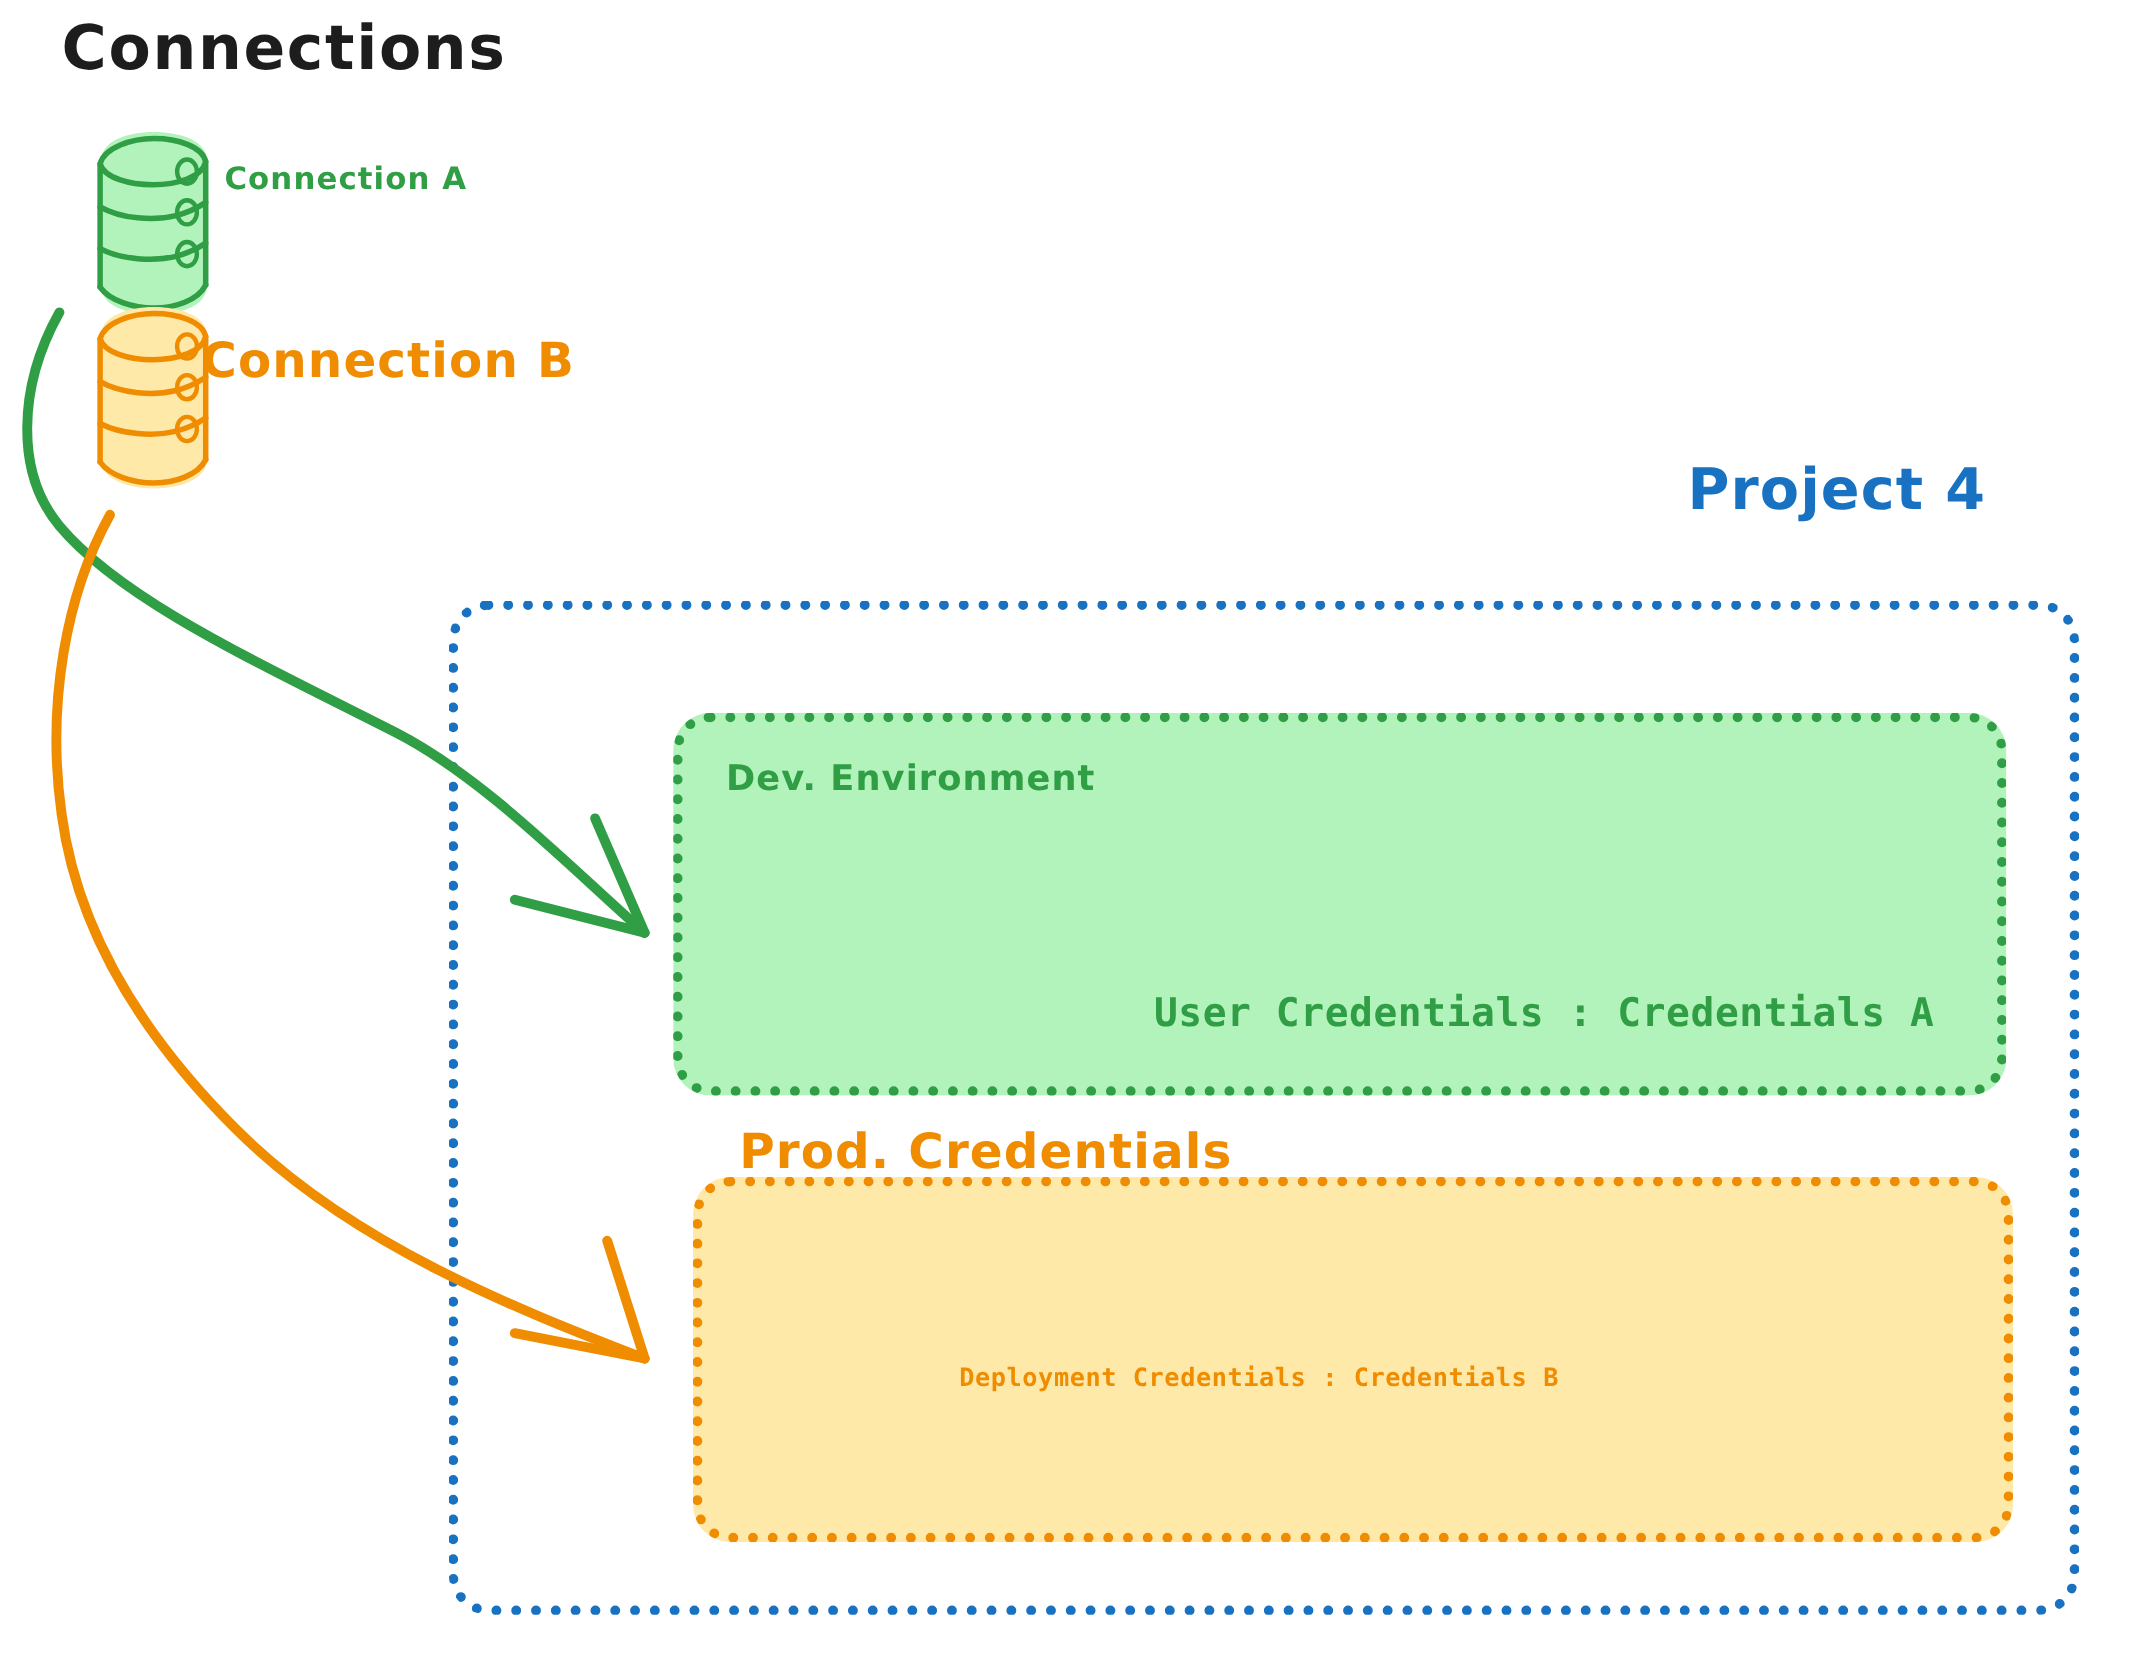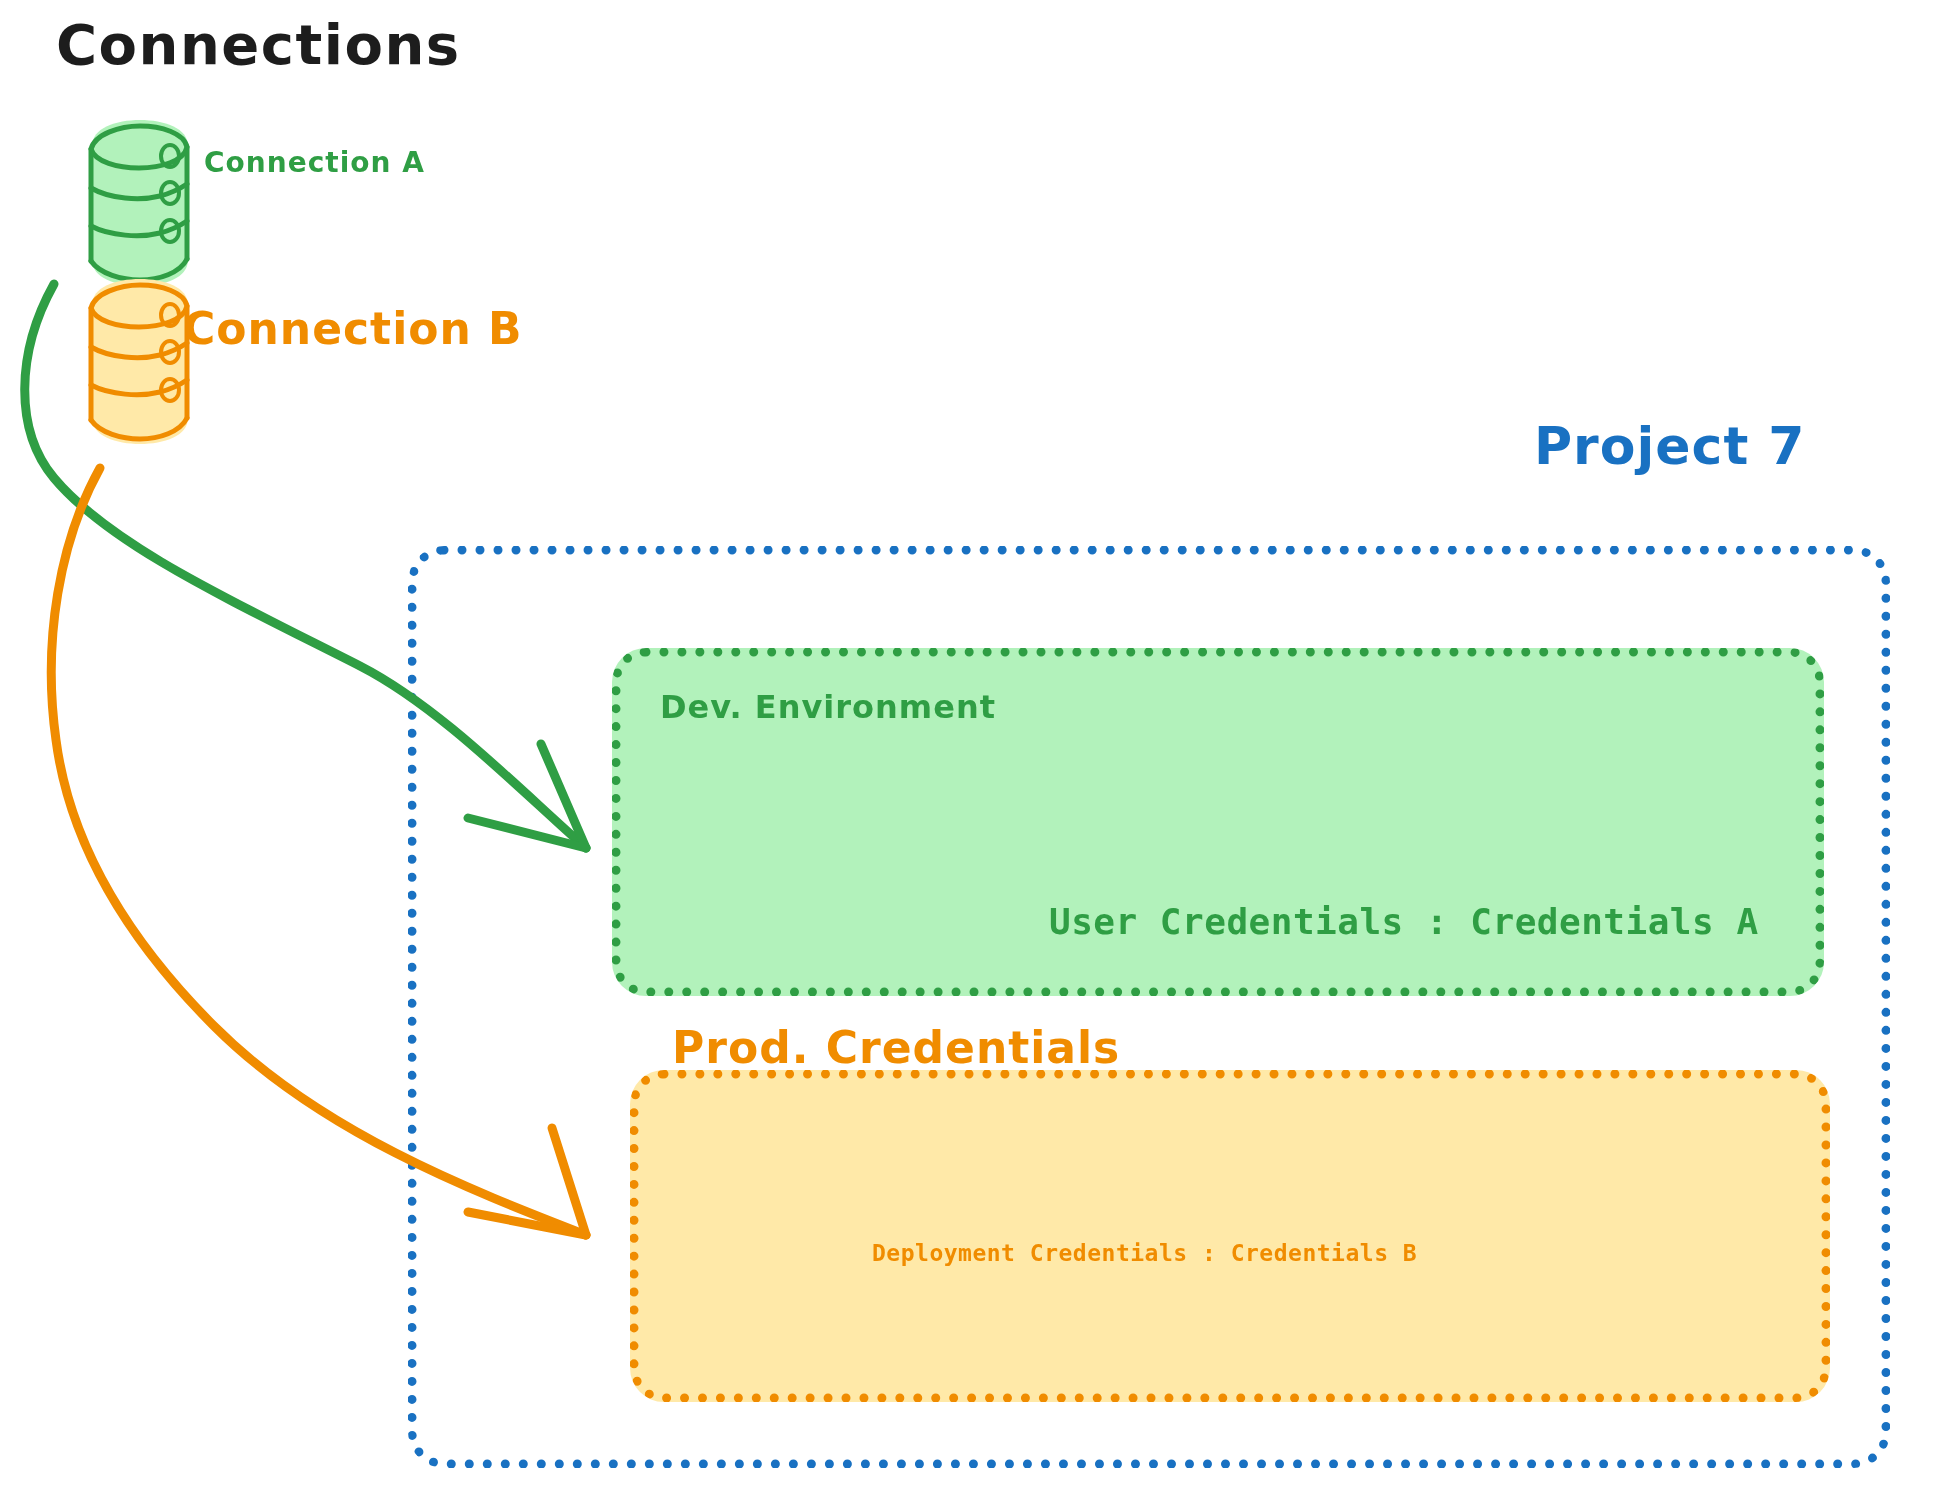--- a/index.html
+++ b/index.html
@@ -220,21 +220,21 @@
         <ellipse cx="170" cy="390" rx="9" ry="11" fill="none" stroke="#f08c00" stroke-width="4"></ellipse>
       </g>
     </svg>
 
     <div class="txt hand" id="title-connections">Connections</div>
 
     <div class="txt hand" id="label-connection-a">Connection A</div>
 
     <div class="txt hand" id="label-connection-b">Connection B</div>
 
-    <div class="txt hand" id="label-project-1">Project 7</div>
+    <div class="txt hand" id="label-project-1">Project 4</div>
 
     <div class="txt hand" id="label-dev-env">Dev. Environment</div>
 
     <div class="txt mono" id="label-dev-cred">User Credentials : Credentials A</div>
 
     <div class="txt hand" id="label-prod-env">Prod. Credentials</div>
 
     <div class="txt mono" id="label-prod-cred">Deployment Credentials : Credentials B</div>
 
   </div>

